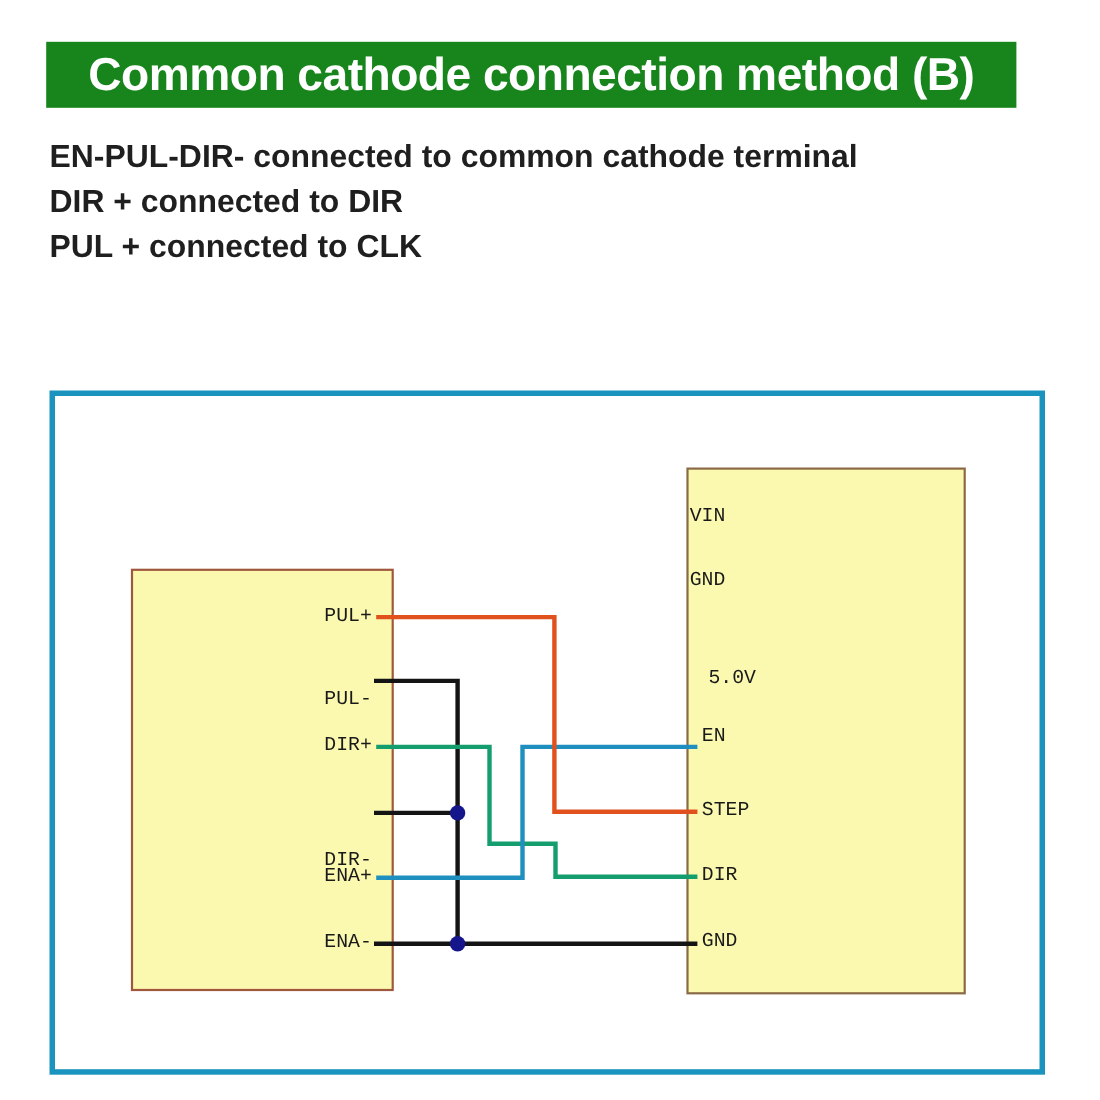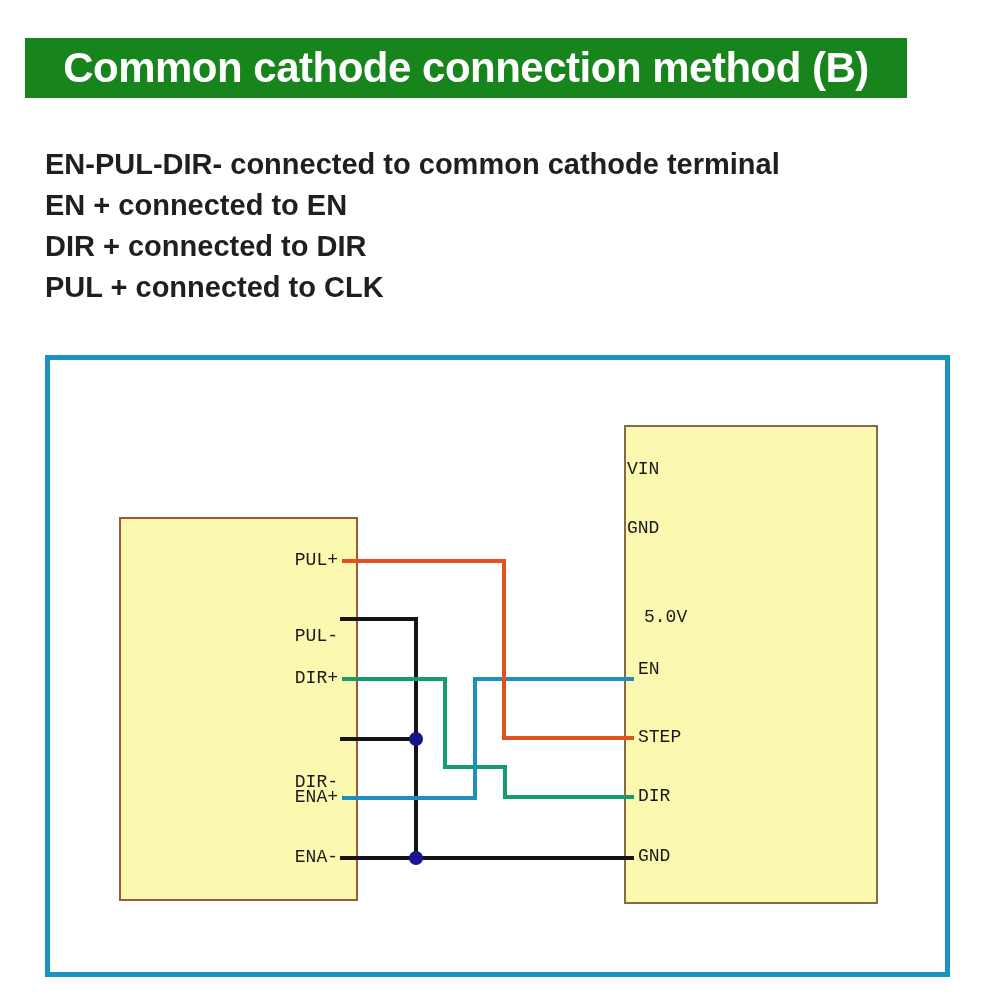--- a/index.html
+++ b/index.html
@@ -1,20 +1,20 @@
 <!DOCTYPE html>
 <html><head>
 <meta charset="utf-8">
 <style>
   html,body{margin:0;padding:0;background:#ffffff;}
   .page{position:relative;width:1000px;height:1000px;background:#ffffff;overflow:hidden;
         font-family:"Liberation Sans", sans-serif;}
 
   
-  .banner{position:absolute;left:25px;top:38px;width:882px;height:60px;
+  .banner{position:absolute;left:42px;top:38px;width:882px;height:60px;
           display:flex;align-items:center;justify-content:center;}
   .banner-title{color:#ffffff;font-size:42px;font-weight:600;letter-spacing:-0.5px;white-space:nowrap;}
 
   
   .notes{position:absolute;left:45px;top:123px;font-size:29px;font-weight:600;line-height:41px;}
   .note-line{display:block;white-space:nowrap;}
 
   
   .diagram-svg{position:absolute;left:0;top:0;width:1000px;height:1000px;}
 
@@ -25,23 +25,22 @@
 </style>
 </head>
 <body>
 
 <div class="page">
 
   <div class="banner" style="background-color: rgb(23, 133, 27);">
     <span class="banner-title" style="color: rgb(255, 255, 255);">Common cathode connection method (B)</span>
   </div>
 
-  <div class="notes" style="color: rgb(31, 31, 31); margin-top: 21px;">
+  <div class="notes" style="color: rgb(31, 31, 31);">
     <span class="note-line">EN-PUL-DIR- connected to common cathode terminal</span>
-    <span class="note-line">EN + connected to EN</span>
     <span class="note-line">DIR + connected to DIR</span>
     <span class="note-line">PUL + connected to CLK</span>
   </div>
 
   <svg class="diagram-svg" viewBox="0 0 1000 1000" xmlns="http://www.w3.org/2000/svg">
 
     <rect x="47.5" y="357.5" width="900" height="617" fill="none" stroke-width="5" stroke="#1a93be"></rect>
 
     <rect x="120" y="518" width="237" height="382" stroke="#a0583d" stroke-width="2" fill="#fbf9b0"></rect>
 

